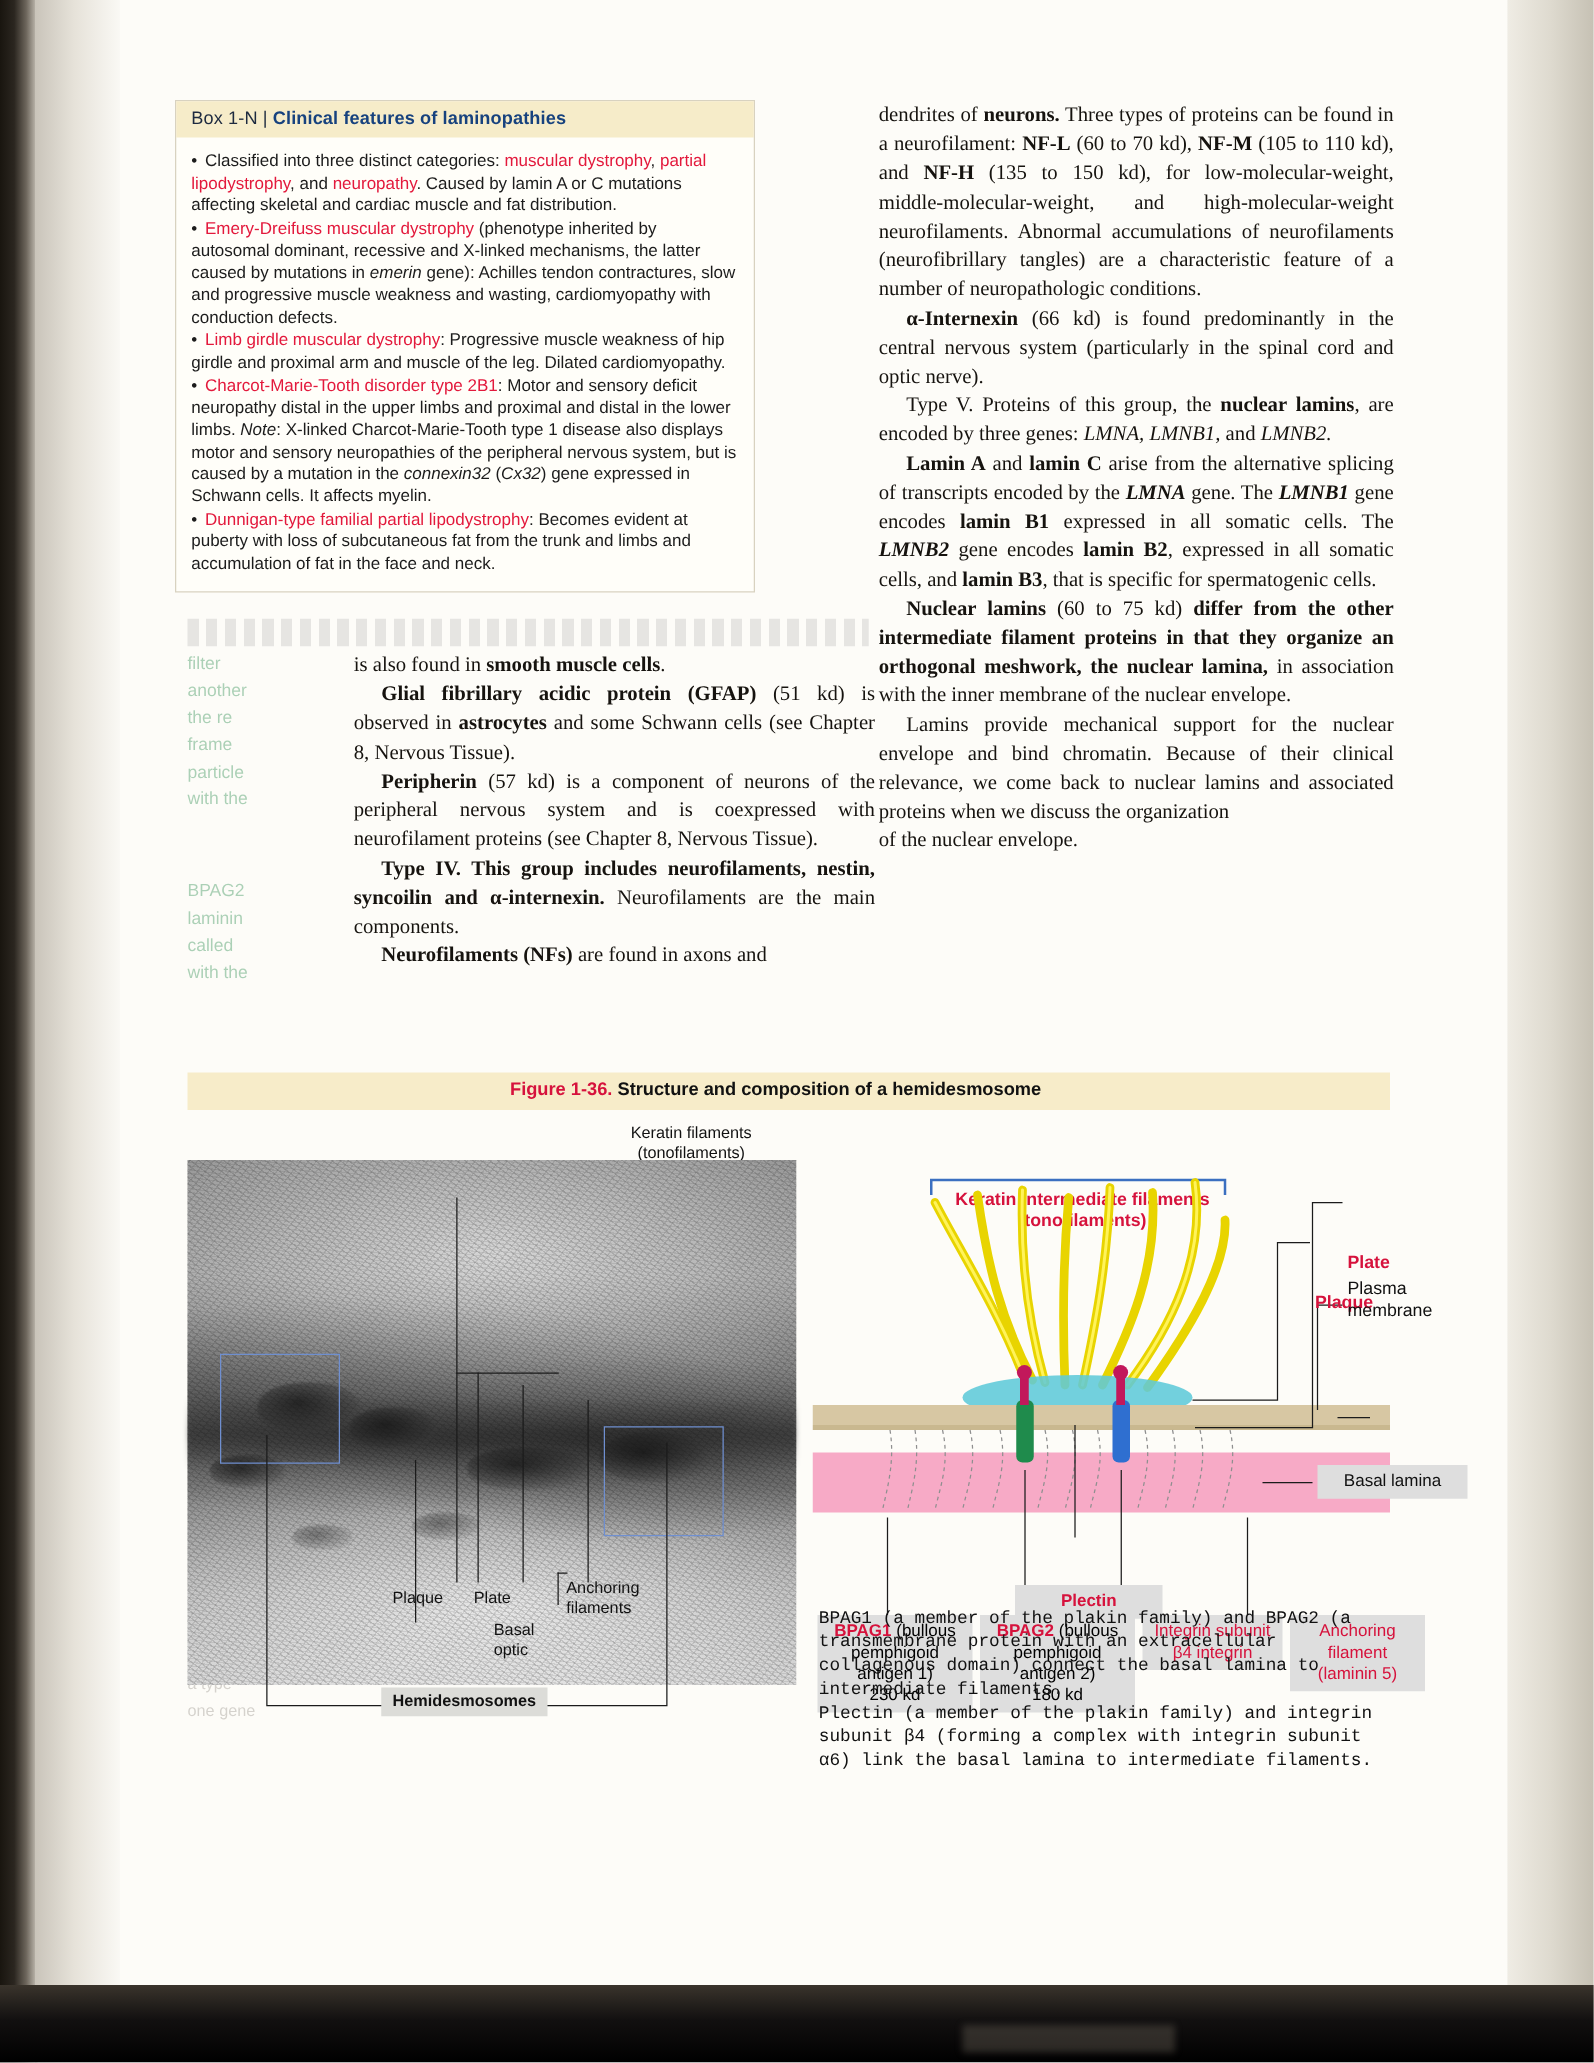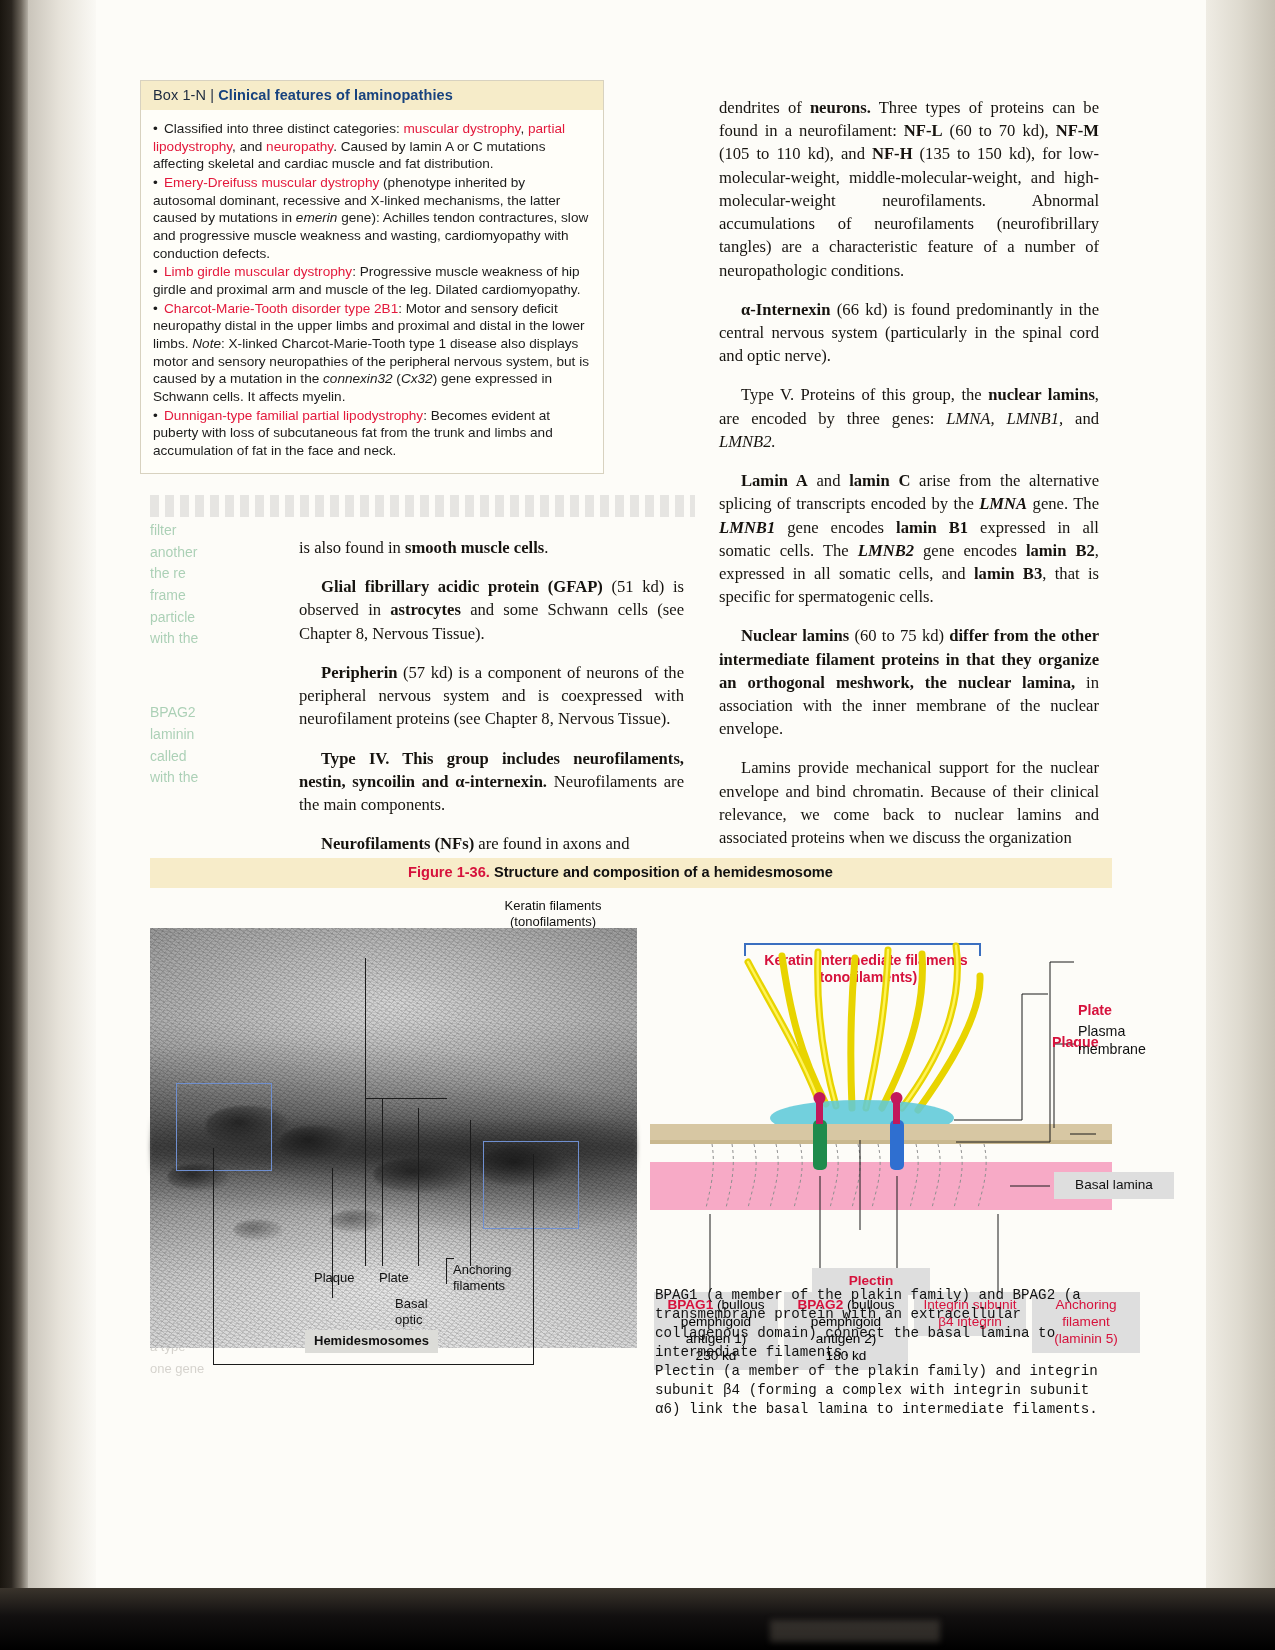--- a/index.html
+++ b/index.html
@@ -78,21 +78,21 @@
 
   
   .serif-block {
     font-family:"Liberation Serif", serif;
     font-size:16.6px;
     line-height:1.40;
     color:#16130f;
     text-align:justify;
     text-justify:inter-word;
   }
-  .serif-block p { margin:16px; text-indent:22px; }
+  .serif-block p { margin:0; text-indent:22px; }
   .serif-block p.noind { text-indent:0; }
   .bld { font-weight:700; }
   .it  { font-style:italic; }
   .bit { font-weight:700; font-style:italic; }
 
   .left-lower { position:absolute; left:283px; top:520px; width:417px; }
   .ghost-strip {
     position:absolute; left:150px; top:495px; width:545px; height:22px;
     opacity:.13;
     background:repeating-linear-gradient(90deg,#555 0 9px,transparent 9px 15px);
@@ -333,21 +333,21 @@
 
     <div class="lead" style="left:182px; top:310px; width:1px; height:130px;"></div>
     <div class="m-lbl" style="left:245px; top:438px; line-height:1.25;">
       <div>Basal</div>
       <div>optic</div>
     </div>
 
     <div class="lead" style="left:63px;  top:290px; width:1px;   height:216px;"></div>
     <div class="lead" style="left:383px; top:296px; width:1px;   height:210px;"></div>
     <div class="lead" style="left:63px;  top:506px; width:321px; height:1px;"></div>
-    <div class="m-lbl boxed" style="left:155px; top:472px;">Hemidesmosomes</div>
+    <div class="m-lbl boxed" style="left:155px; top:492px;">Hemidesmosomes</div>
 
     <div class="schem">
 
       <div class="s-lbl s-red" style="left:86px; top:10px; text-align:center; width:260px; white-space:normal;">
         <div>Keratin intermediate filaments</div>
         <div>(tonofilaments)</div>
       </div>
 
       <svg width="462" height="560" style="position:absolute; left:0; top:0;">
 

